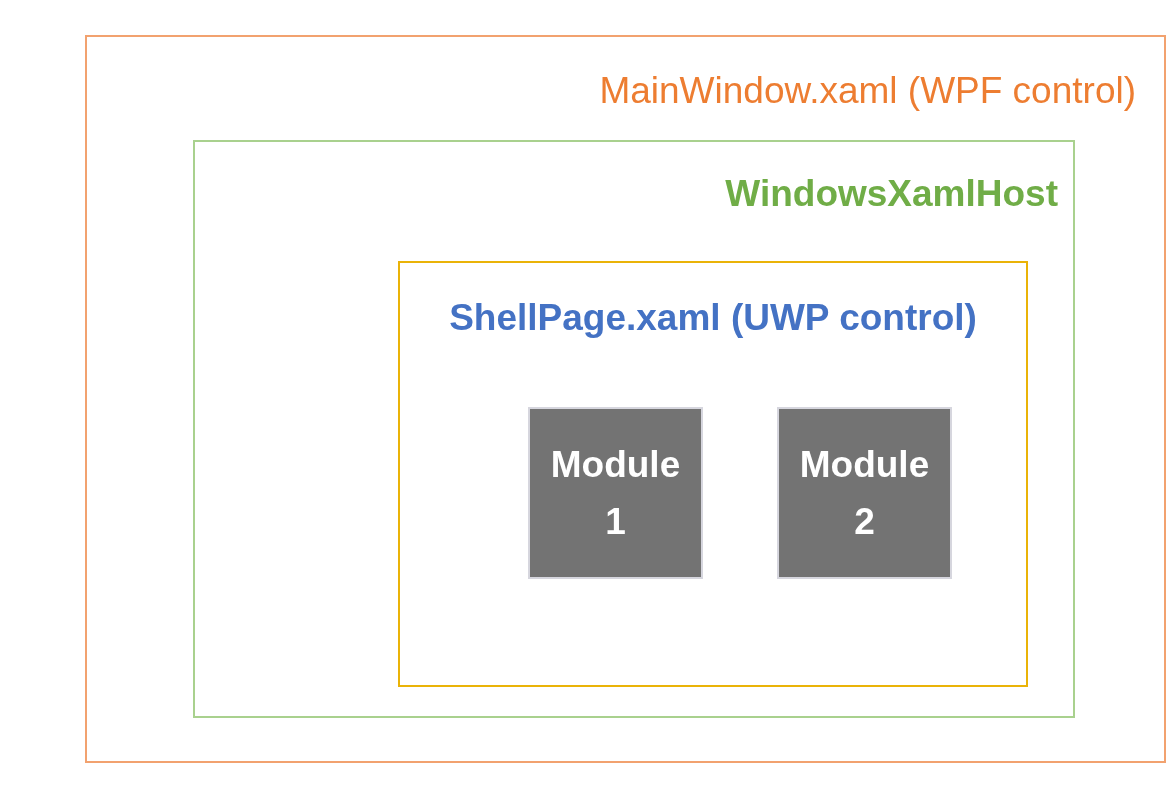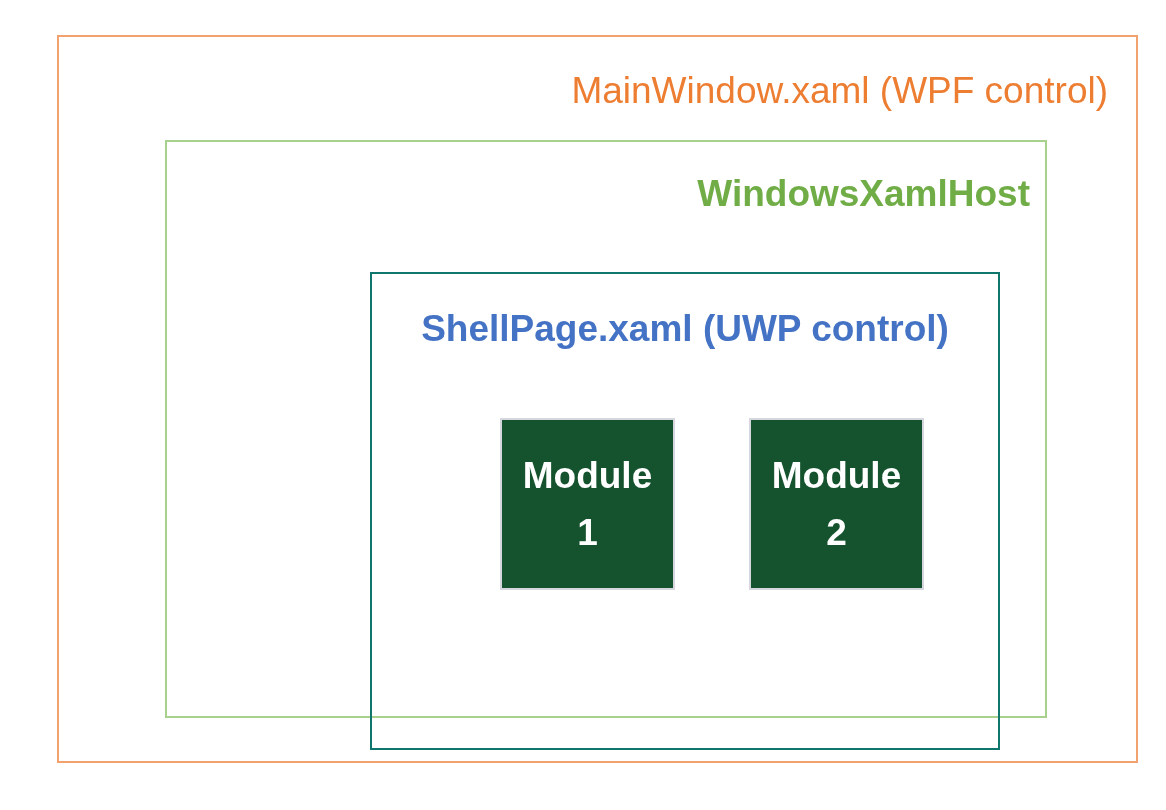--- a/index.html
+++ b/index.html
@@ -7,21 +7,21 @@
     background: #ffffff;
     font-family: "Liberation Sans", "DejaVu Sans", sans-serif;
   }
   .page {
     position: relative;
     width: 1166px;
     height: 810px;
     background: #ffffff;
     overflow: hidden;
   }
-  .box { position: absolute; background: transparent; }
+  .box { position: absolute; background: transparent; margin-left: 28px; }
 
   .mainwindow-box {
     left: 57px; top: 35px; width: 1081px; height: 728px;
     border: 2px solid #F2A26F;
   }
   .mainwindow-label {
     position: absolute;
     top: 32px; right: 28px;
     font-size: 37px; line-height: 1.2;
     color: #ED7D31;
@@ -37,36 +37,36 @@
   .xamlhost-label {
     position: absolute;
     top: 30px; right: 15px;
     font-size: 37px; line-height: 1.2;
     color: #70AD47;
     white-space: nowrap;
   }
 
   .shellpage-box {
     position: absolute;
-    left: 203px; top: 130px; width: 630px; height: 478px;
-    border: 2px solid #0f766e;
+    left: 203px; top: 119px; width: 630px; height: 426px;
+    border: 2px solid #eab308;
   }
   .shellpage-label {
     position: absolute;
     top: 33px; left: 0; width: 100%;
     text-align: center;
     font-size: 37px; line-height: 1.2;
     color: #4472C4;
     white-space: nowrap;
   }
 
   .module-box {
     position: absolute;
     top: 144px; width: 175px; height: 172px;
-    background: #14532d;
+    background: #737373;
     border: 2px solid #D6D6DE;
     display: flex;
     align-items: center;
     justify-content: center;
   }
   .module-1 { left: 128px; }
   .module-2 { left: 377px; }
   .module-label {
     color: #FFFFFF;
     font-size: 37px;

